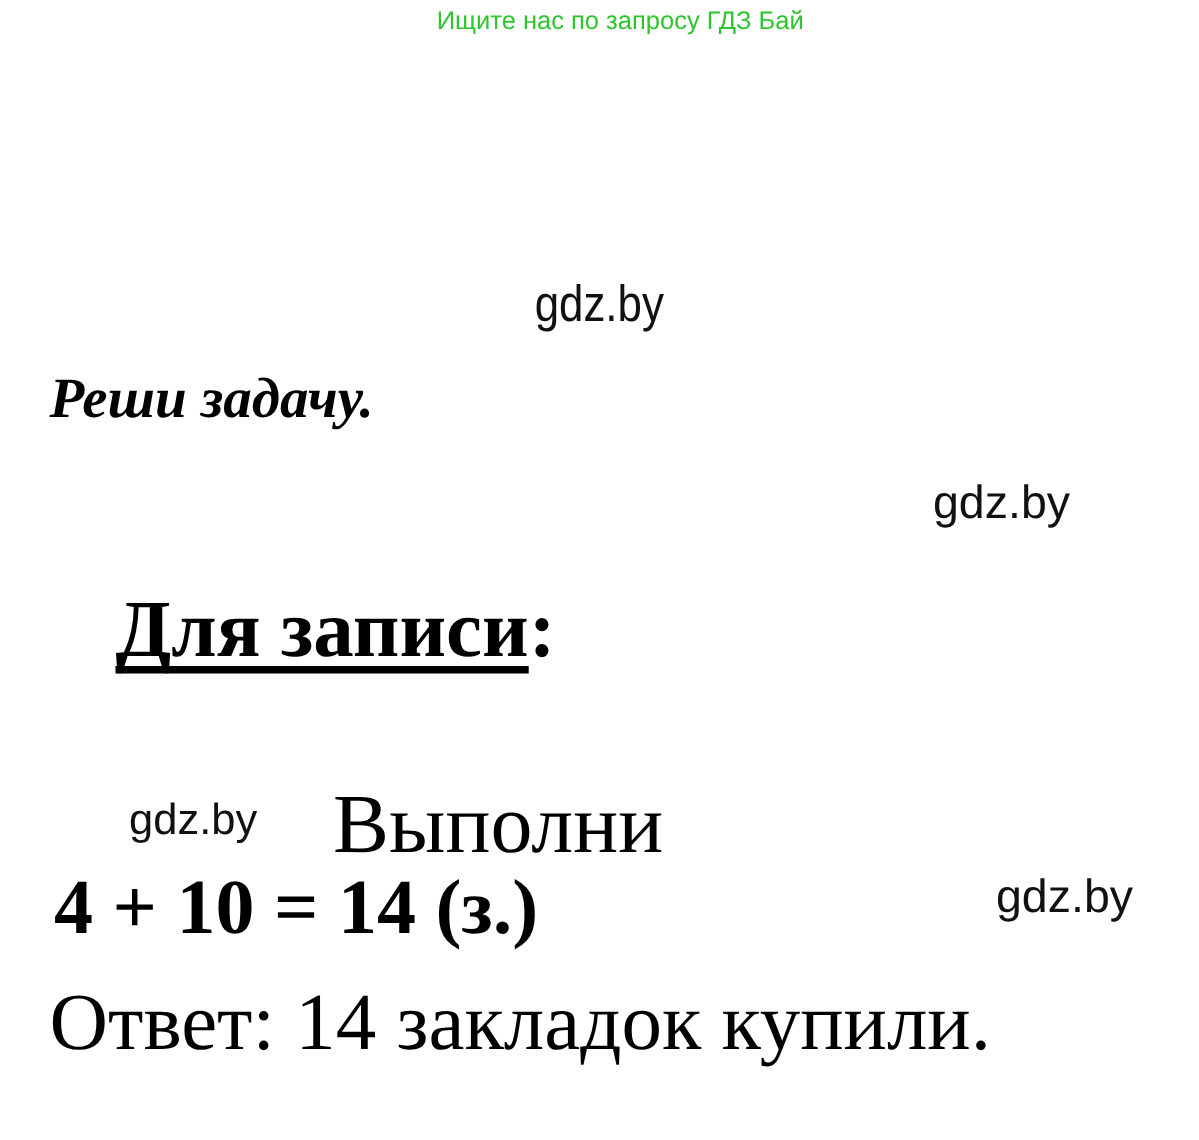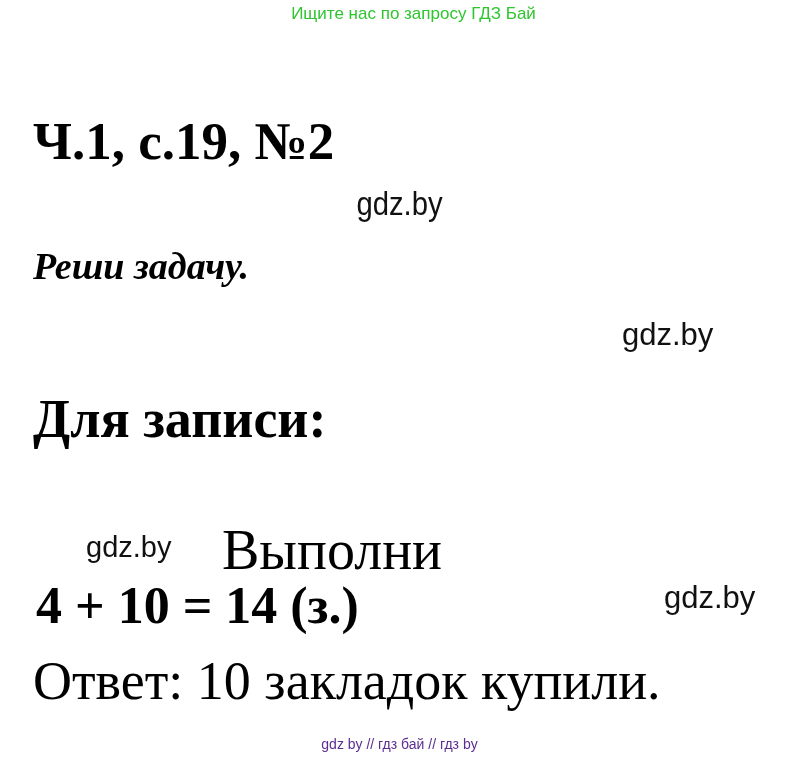--- a/index.html
+++ b/index.html
@@ -56,23 +56,25 @@
   .wm-right-upper {
     left: 622px; top: 317px;
     font-size: 31px;
   }
   .section-heading {
     left: 33px; top: 388px;
     font-size: 54px;
     font-weight: 700;
   }
   .section-heading .underlined {
+    text-decoration: underline;
     text-decoration-thickness: 5px;
     text-underline-offset: 7px;
     text-decoration-skip-ink: none;
+    margin-left: 44px;
   }
   .wm-left-lower {
     left: 86px; top: 531px;
     font-size: 29px;
   }
   .solution-label {
     left: 222px; top: 518px;
     font-size: 56px;
     font-weight: 400;
   }
@@ -100,37 +102,35 @@
   }
 </style>
 </head>
 <body>
 
 <div class="page">
 
   <div class="abs banner">Ищите нас по запросу ГДЗ Бай</div>
 
 
-  <div class="abs reference">Ч.1, с.19, №2</div>
 
   <div class="abs wm wm-center">gdz.by</div>
 
   <div class="abs prompt">Реши задачу.</div>
 
   <div class="abs wm wm-right-upper">gdz.by</div>
 
   <div class="abs section-heading">
     <span class="underlined">Для записи</span><span>:</span>
   </div>
 
   <div class="abs wm wm-left-lower">gdz.by</div>
 
   <div class="abs solution-label">Выполни</div>
 
   <div class="abs equation">4 + 10 = 14 (з.)</div>
 
   <div class="abs wm wm-right-lower">gdz.by</div>
 
-  <div class="abs answer">Ответ: 10 закладок купили.</div>
+  <div class="abs answer">Ответ: 14 закладок купили.</div>
 
-  <div class="abs footer">gdz by  //  гдз бай  //  гдз by</div>
 
 </div>
 
 </body></html>

